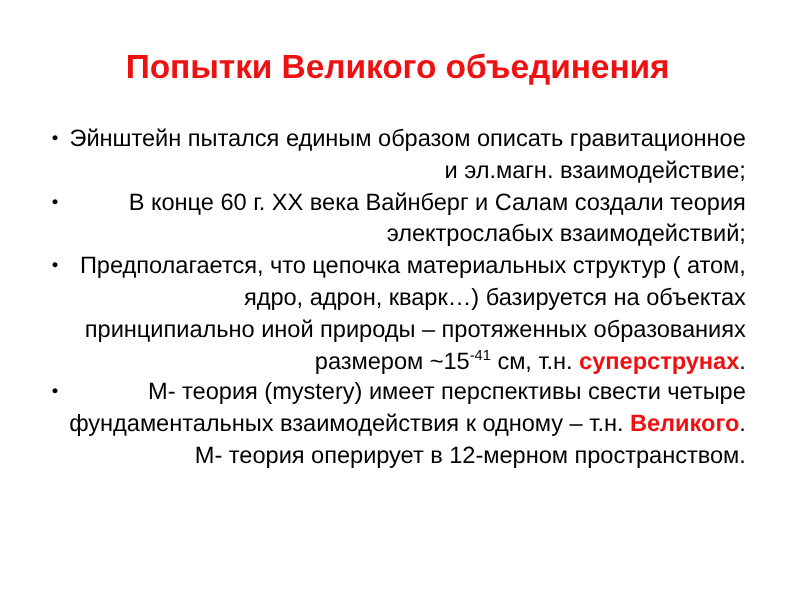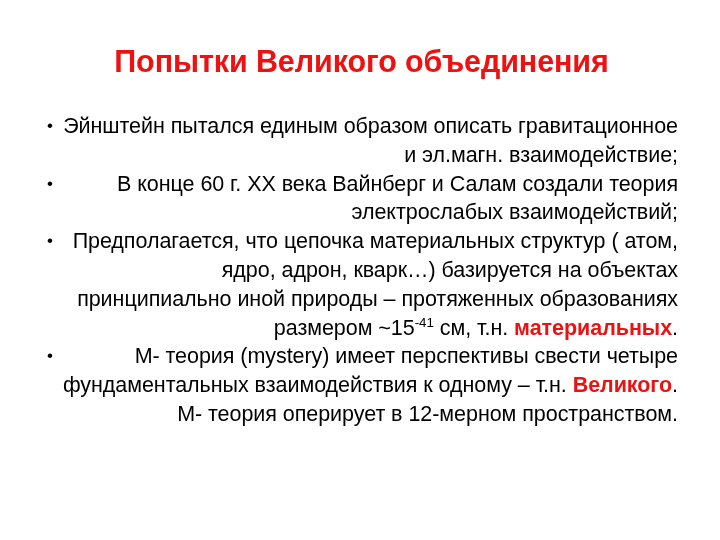--- a/index.html
+++ b/index.html
@@ -110,21 +110,21 @@
       <span class="bullet-text nowrapish">Эйнштейн пытался единым образом описать гравитационное и эл.магн. взаимодействие;</span>
     </div>
 
     <div class="bullet-item">
       <span class="bullet-marker">•</span>
       <span class="bullet-text nowrapish"> В конце 60 г. XX века Вайнберг и Салам создали теория электрослабых взаимодействий;</span>
     </div>
 
     <div class="bullet-item">
       <span class="bullet-marker">•</span>
-      <span class="bullet-text nowrapish"><span>Предполагается, что цепочка материальных структур ( атом, ядро, адрон, кварк…) базируется на объектах принципиально иной природы – протяженных образованиях размером ~15</span><sup class="sup-exp">-41</sup><span> см, т.н. </span><span class="hl-red">материальных</span><span>.</span></span>
+      <span class="bullet-text nowrapish"><span>Предполагается, что цепочка материальных структур ( атом, ядро, адрон, кварк…) базируется на объектах принципиально иной природы – протяженных образованиях размером ~15</span><sup class="sup-exp">-41</sup><span> см, т.н. </span><span class="hl-red">суперструнах</span><span>.</span></span>
     </div>
 
     <div class="bullet-item">
       <span class="bullet-marker">•</span>
       <span class="bullet-text nowrapish"><span>М- теория (mystery) имеет перспективы свести четыре фундаментальных взаимодействия к одному – т.н. </span><span class="hl-red">Великого</span><span>. М- теория оперирует в 12-мерном пространством.</span></span>
     </div>
 
   </div>
 </div>
 

